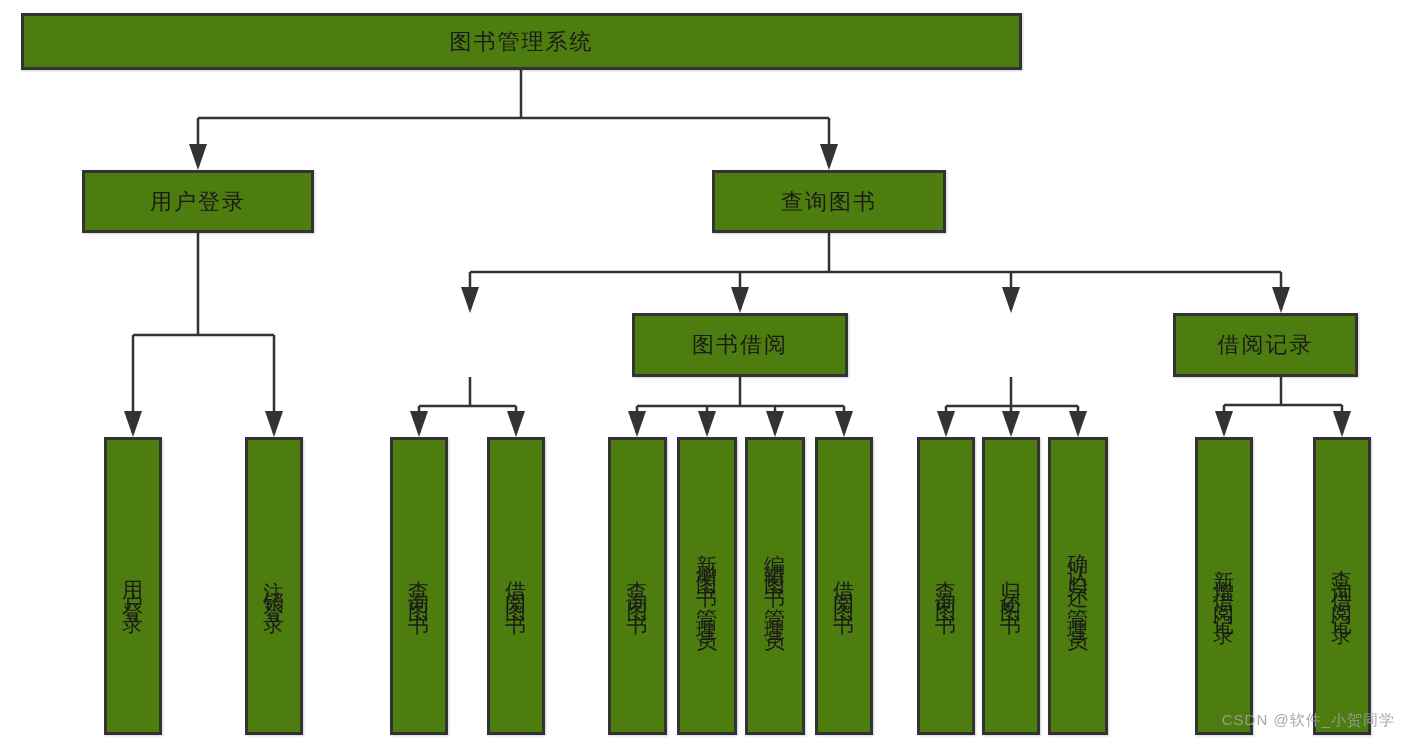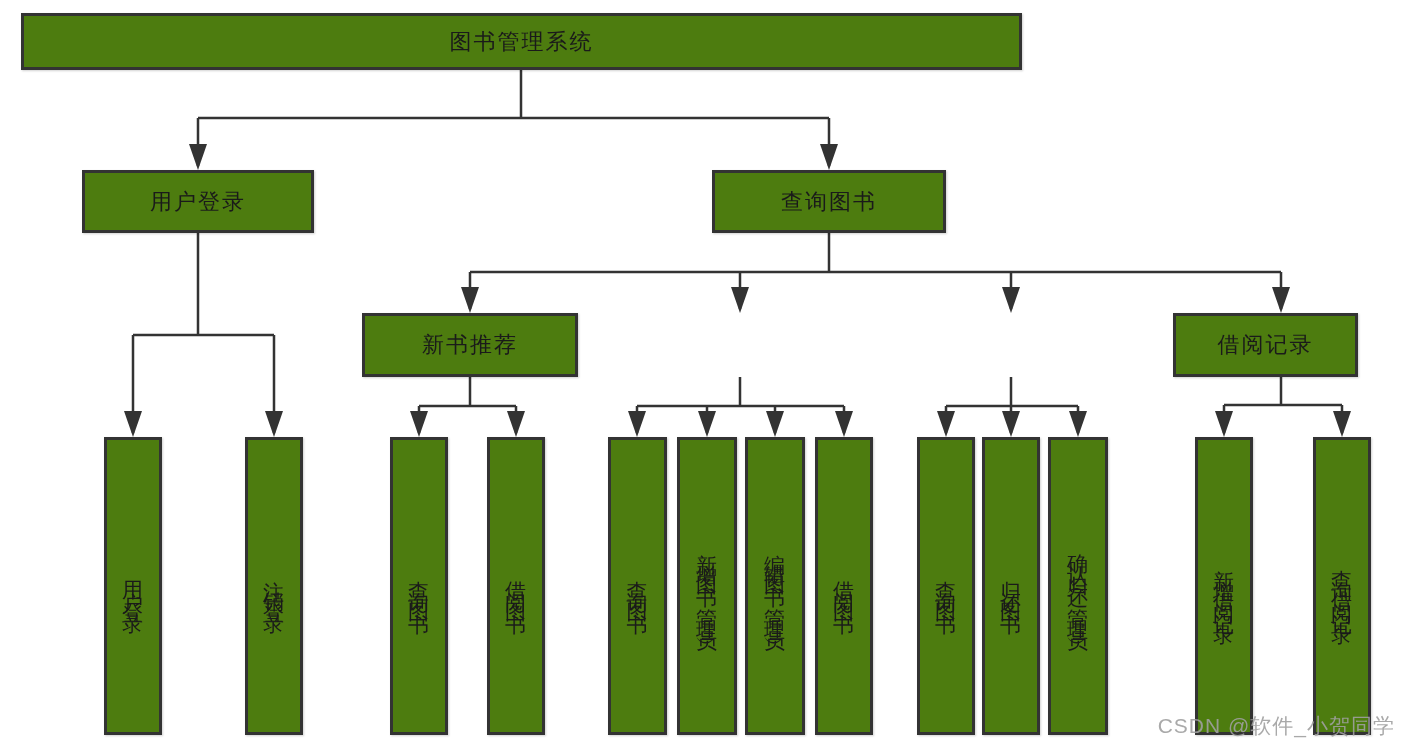--- a/index.html
+++ b/index.html
@@ -24,22 +24,22 @@
   .leaf .vtext{
     writing-mode:vertical-rl;
     text-orientation:mixed;
     font-size:21px;
     letter-spacing:11px;
     line-height:1;
     white-space:nowrap;
   }
   .watermark{
     position:absolute;
-    right:10px;bottom:7px;
-    font-size:21px;
+    right:10px;bottom:17px;
+    font-size:15px;
     color:rgba(160,160,160,0.9);
     letter-spacing:1px;
     white-space:nowrap;
     z-index:5;
   }
 </style>
 </head>
 <body>
 
 <div class="canvas">
@@ -88,22 +88,22 @@
     <span>图书管理系统</span>
   </div>
 
   <div class="node hnode" style="left:82px;top:170px;width:232px;height:63px">
     <span>用户登录</span>
   </div>
   <div class="node hnode" style="left:712px;top:170px;width:234px;height:63px">
     <span>查询图书</span>
   </div>
 
-  <div class="node hnode" style="left:362px;top:313px;width:216px;height:64px">
-    <span>新书推荐</span>
+  <div class="node hnode" style="left:632px;top:313px;width:216px;height:64px">
+    <span>图书借阅</span>
   </div>
   <div class="node hnode" style="left:1173px;top:313px;width:185px;height:64px">
     <span>借阅记录</span>
   </div>
 
   <div class="node leaf" style="left:104px;top:437px;width:58px;height:298px">
     <span class="vtext">用户登录</span>
   </div>
   <div class="node leaf" style="left:245px;top:437px;width:58px;height:298px">
     <span class="vtext">注销登录</span>

